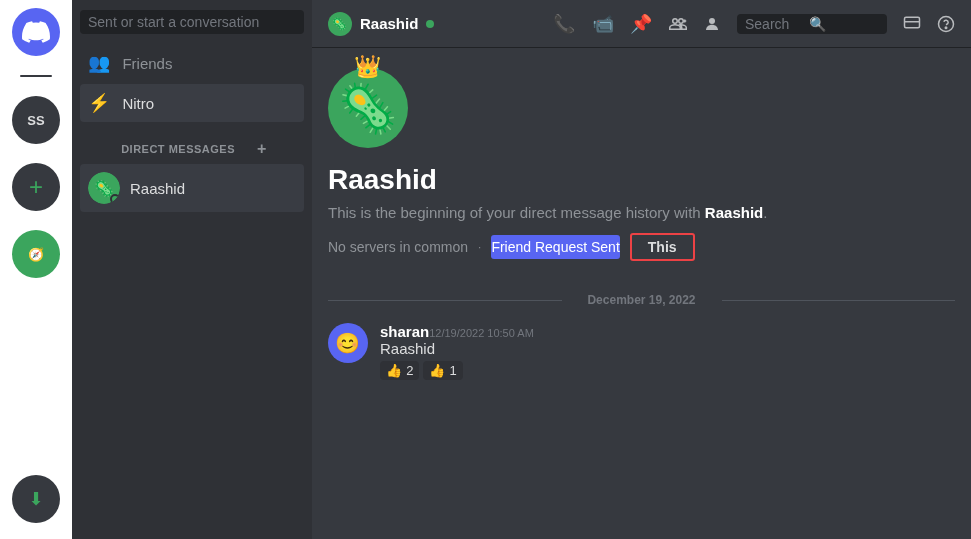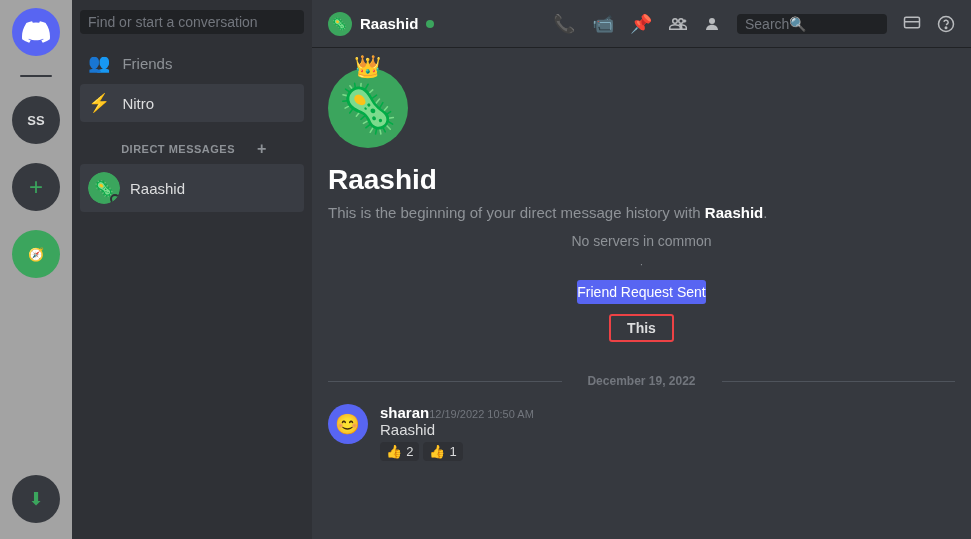--- a/index.html
+++ b/index.html
@@ -9,21 +9,21 @@
       background: #1e2124;
       font-family: 'Segoe UI', Arial, sans-serif;
       display: flex;
       overflow: hidden;
       color: #dcddde;
     }
 
     
     .server-rail {
       width: 72px;
-      background: #a3a3a3;
+      background: #ffffff;
       display: flex;
       flex-direction: column;
       align-items: center;
       padding: 8px 0;
       gap: 19px;
       flex-shrink: 0;
       justify-content: flex-end;
     }
 
     .server-icon-discord {
@@ -267,21 +267,21 @@
       display: flex;
       align-items: center;
     }
 
     .header-search {
       display: flex;
       align-items: center;
       background: #202225;
       border-radius: 4px;
       padding: 2px 8px;
-      gap: 0;
+      gap: 20px;
       width: 150px;
       cursor: pointer;
     }
 
     .header-search-text {
       color: #72767d;
       font-size: 14px;
     }
 
     .header-search-icon {
@@ -319,21 +319,20 @@
 
     .profile-description strong {
       color: #fff;
     }
 
     .profile-actions {
       display: flex;
       align-items: center;
       gap: 10px;
       margin-top: 4px;
-      flex-direction: column;
     }
 
     .no-servers-text {
       font-size: 14px;
       color: #8e9297;
     }
 
     .dot-separator {
       color: #8e9297;
       font-size: 10px;
@@ -503,21 +502,21 @@
     <span>🧭</span>
   </div>
   <div class="download-icon-btn">
     <span>⬇</span>
   </div>
 </div>
 
 <div class="dm-sidebar">
   <div class="search-bar">
     <div class="search-input-wrapper">
-      <span class="search-input-text">Find or start a conversation</span>
+      <span class="search-input-text">Sent or start a conversation</span>
     </div>
   </div>
 
   <div class="sidebar-nav">
     <div class="nav-item">
       <span class="nav-icon">👥</span>
       <span>Friends</span>
     </div>
     <div class="nav-item nitro-item">
       <span class="nav-icon" style="color:#f47fff;">⚡</span>

